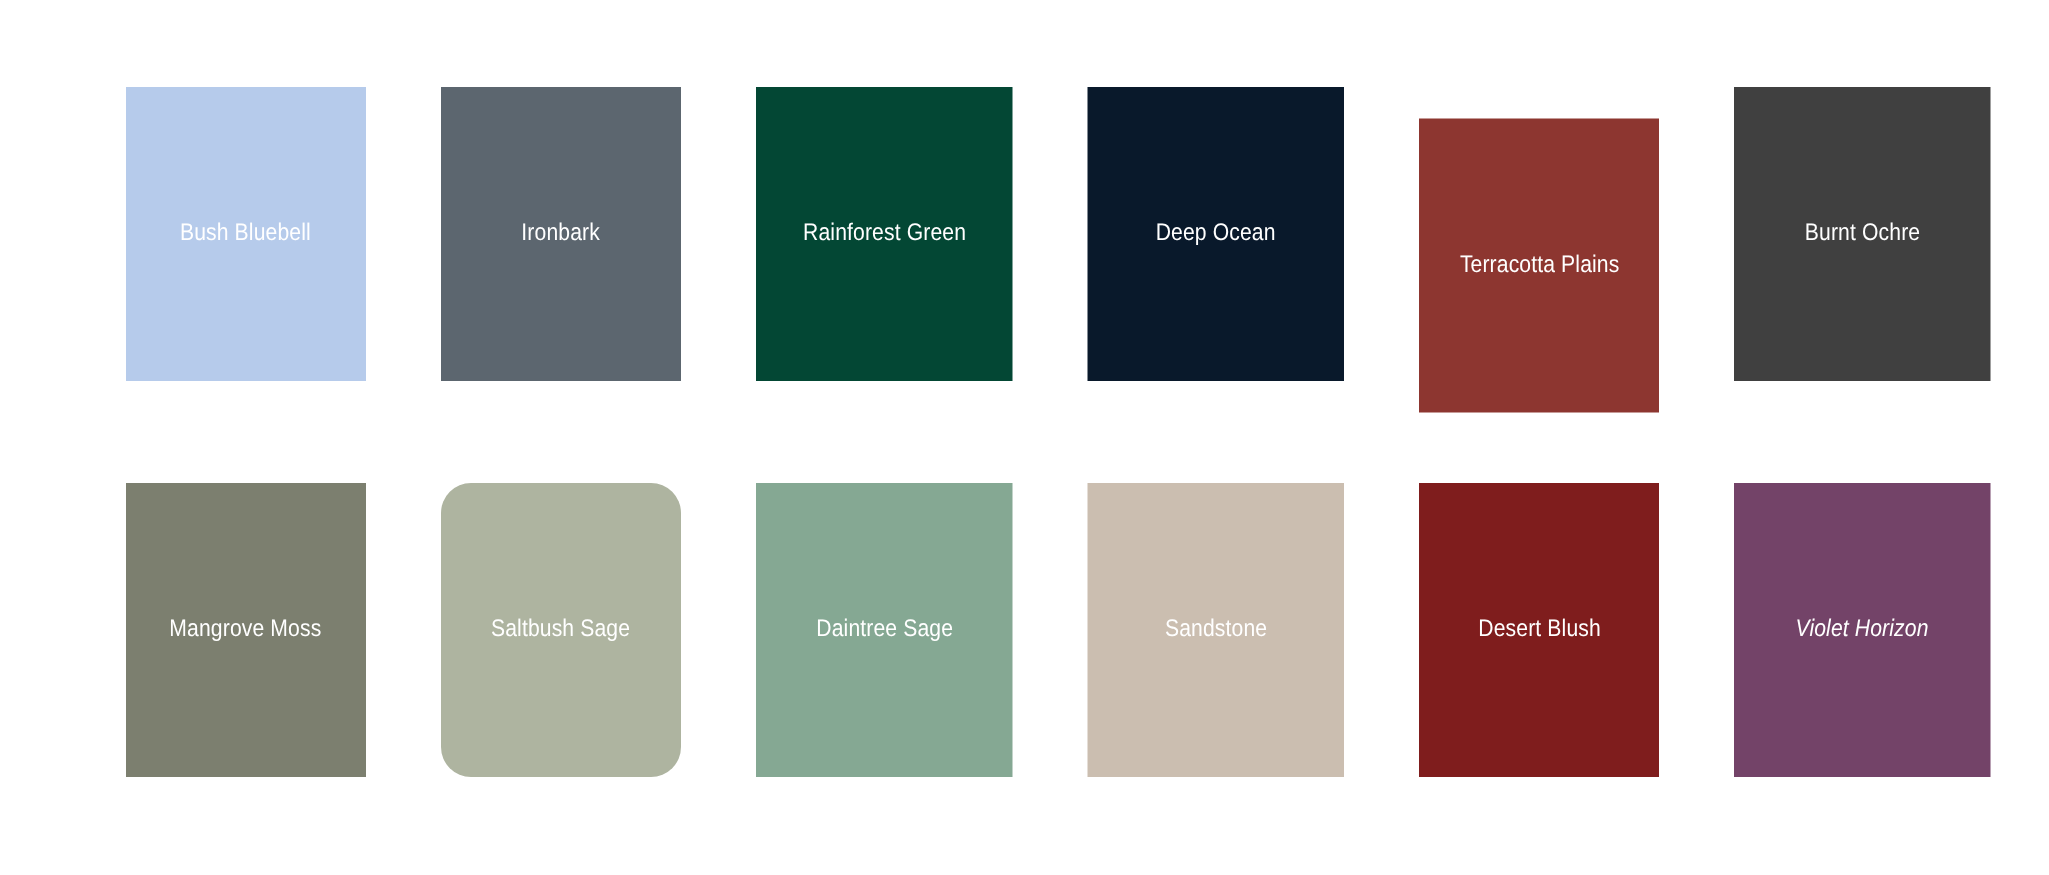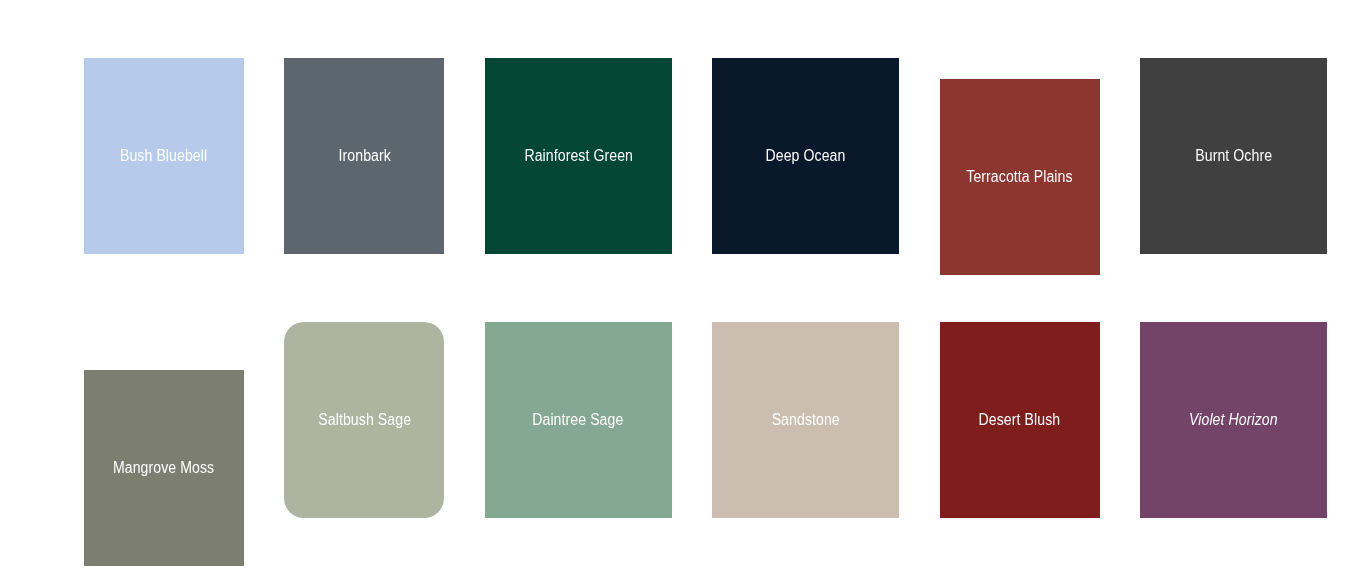--- a/index.html
+++ b/index.html
@@ -39,21 +39,21 @@
     position: relative;
     height: 100%;
     display: flex;
     align-items: center;
     justify-content: center;
     box-sizing: border-box;
     overflow: hidden;
   }
 
   .swatch-w-narrow { width: 160px; }
-  .swatch-w-wide   { width: 187px; }
+  .swatch-w-wide   { width: 171px; }
 
   .swatch-label {
     color: #ffffff;
     font-family: "Liberation Sans Narrow", "Liberation Sans", "DejaVu Sans", sans-serif;
     font-size: 16px;
     font-weight: 400;
     line-height: 1.2;
     letter-spacing: 0.1px;
     text-align: center;
     white-space: nowrap;
@@ -92,21 +92,21 @@
     </div>
 
     <div class="swatch swatch-w-wide" style="background-color: #404040;">
       <span class="swatch-label" style="color: rgb(255, 255, 255);">Burnt Ochre</span>
     </div>
 
   </div>
 
   <div class="palette-row" id="palette-row-2">
 
-    <div class="swatch swatch-w-narrow" style="background-color: rgb(124, 127, 111); margin-top: 48px;">
+    <div class="swatch swatch-w-narrow" style="background-color: rgb(124, 127, 111);">
       <span class="swatch-label" style="color: rgb(255, 255, 255);">Mangrove Moss</span>
     </div>
 
     <div class="swatch swatch-w-narrow" style="background-color: rgb(174, 180, 160); border-radius: 20px;">
       <span class="swatch-label" style="color: rgb(255, 255, 255);">Saltbush Sage</span>
     </div>
 
     <div class="swatch swatch-w-wide" style="background-color: rgb(133, 168, 147);">
       <span class="swatch-label" style="color: rgb(255, 255, 255);">Daintree Sage</span>
     </div>

